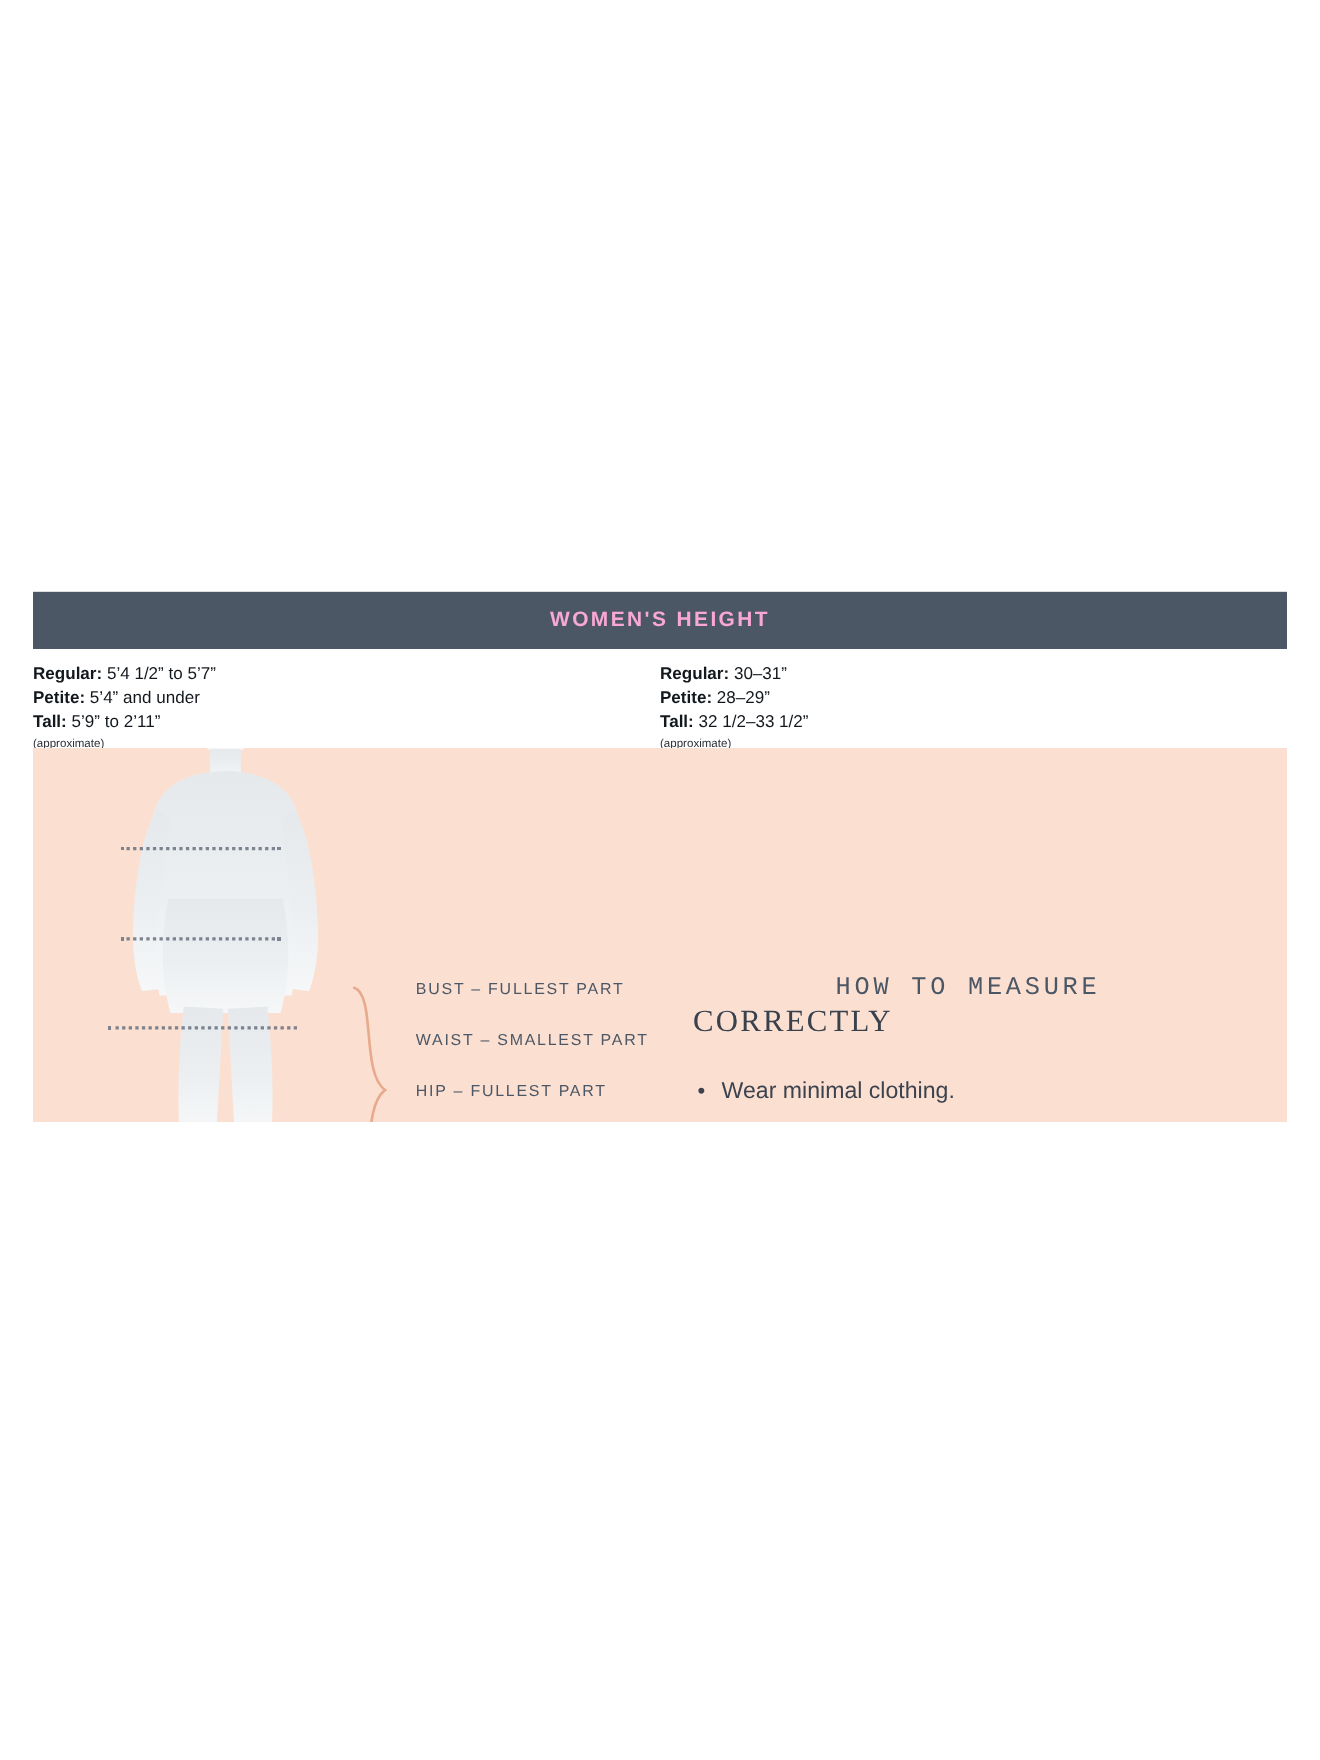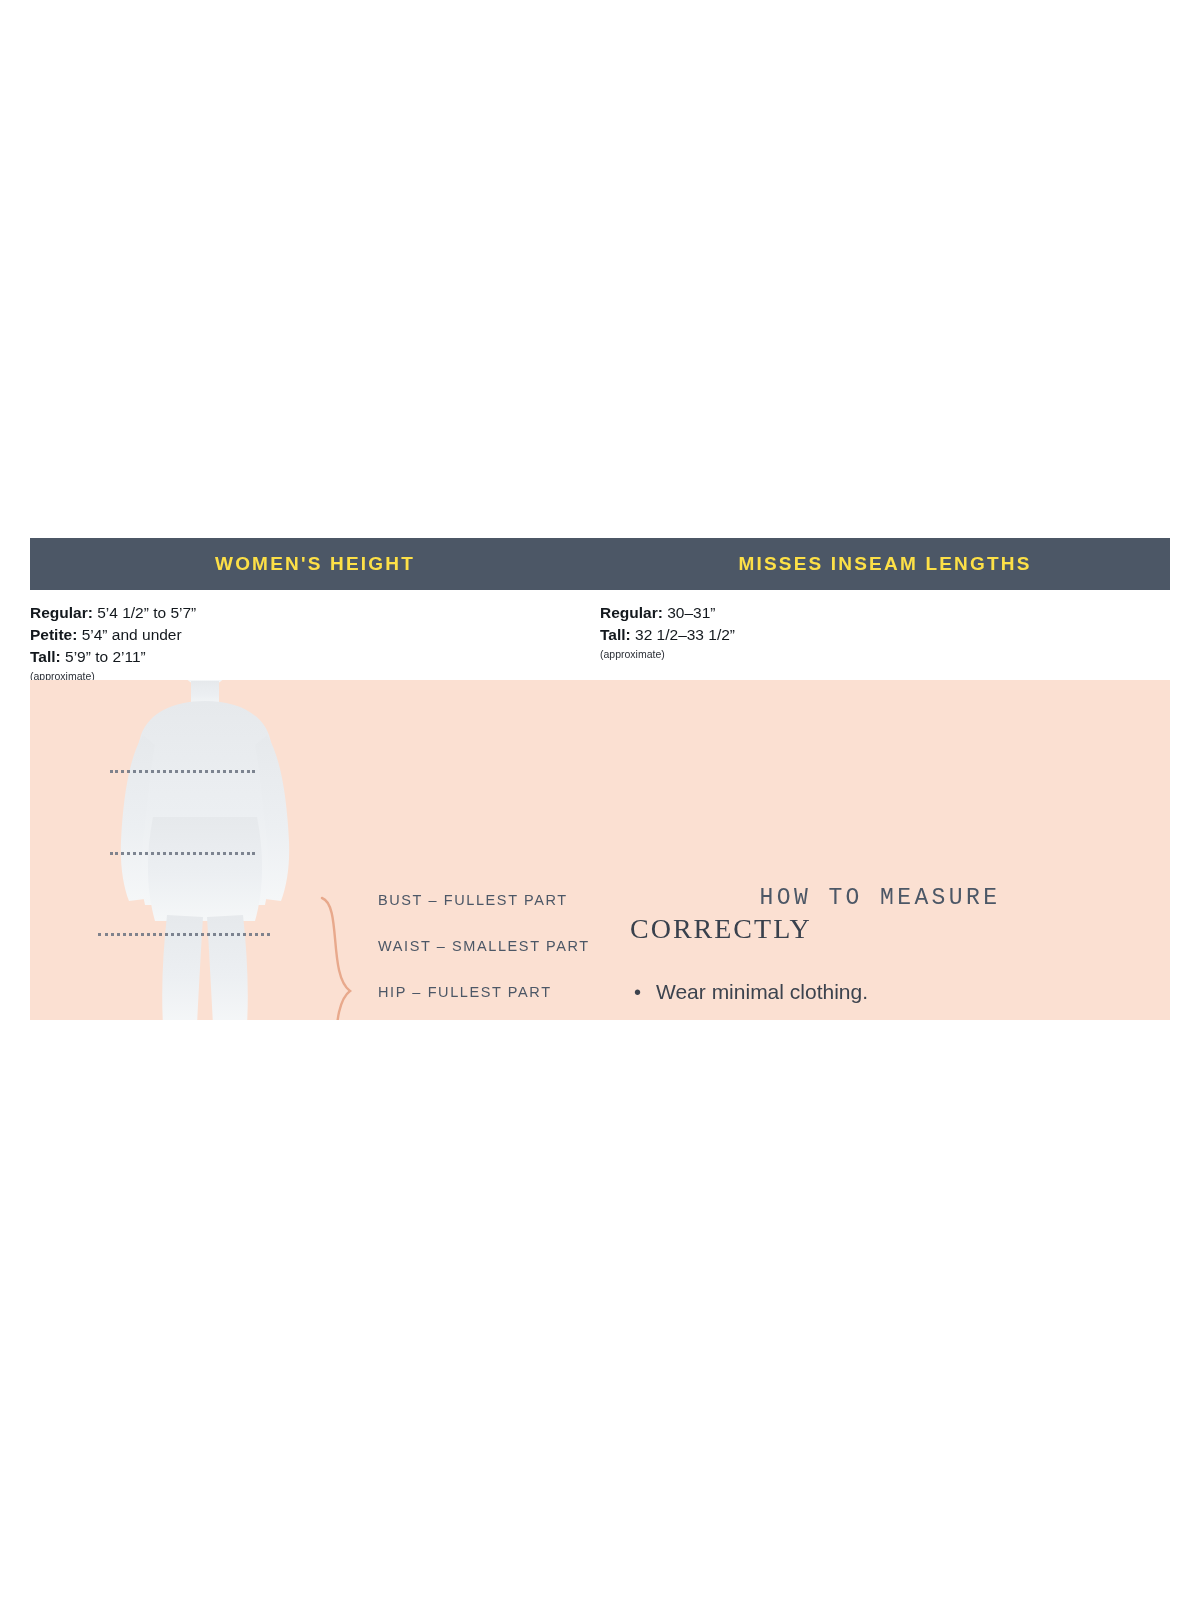--- a/index.html
+++ b/index.html
@@ -25,21 +25,21 @@
   
   .header-bar {
     display: flex;
     background: #4c5766;
     height: 52px;
     align-items: center;
   }
   .header-col {
     flex: 1 1 50%;
     text-align: center;
-    color: #fde047;
+    color: #f9a8d4;
     font-size: 19px;
     font-weight: bold;
     letter-spacing: 2.2px;
   }
 
   
   .info-strip {
     display: flex;
     background: #ffffff;
     height: 90px;
@@ -153,21 +153,20 @@
     color: #3c434e;
   }
 </style>
 </head>
 <body>
 
 <section id="sizing-guide">
 
   <div class="header-bar">
     <div class="header-col">WOMEN'S HEIGHT</div>
-    <div class="header-col">MISSES INSEAM LENGTHS</div>
   </div>
 
   <div class="info-strip">
 
     <div class="info-col">
       <div class="info-line">
         <b>Regular:</b>
         <span>5’4 1/2” to 5’7”</span>
       </div>
       <div class="info-line">
@@ -178,20 +177,24 @@
         <b>Tall:</b>
         <span>5’9” to 2’11”</span>
       </div>
       <div class="approx">(approximate)</div>
     </div>
 
     <div class="info-col">
       <div class="info-line">
         <b>Regular:</b>
         <span>30–31”</span>
+      </div>
+      <div class="info-line">
+        <b>Petite:</b>
+        <span>28–29”</span>
       </div>
       <div class="info-line">
         <b>Tall:</b>
         <span>32 1/2–33 1/2”</span>
       </div>
       <div class="approx">(approximate)</div>
     </div>
 
   </div>
 

